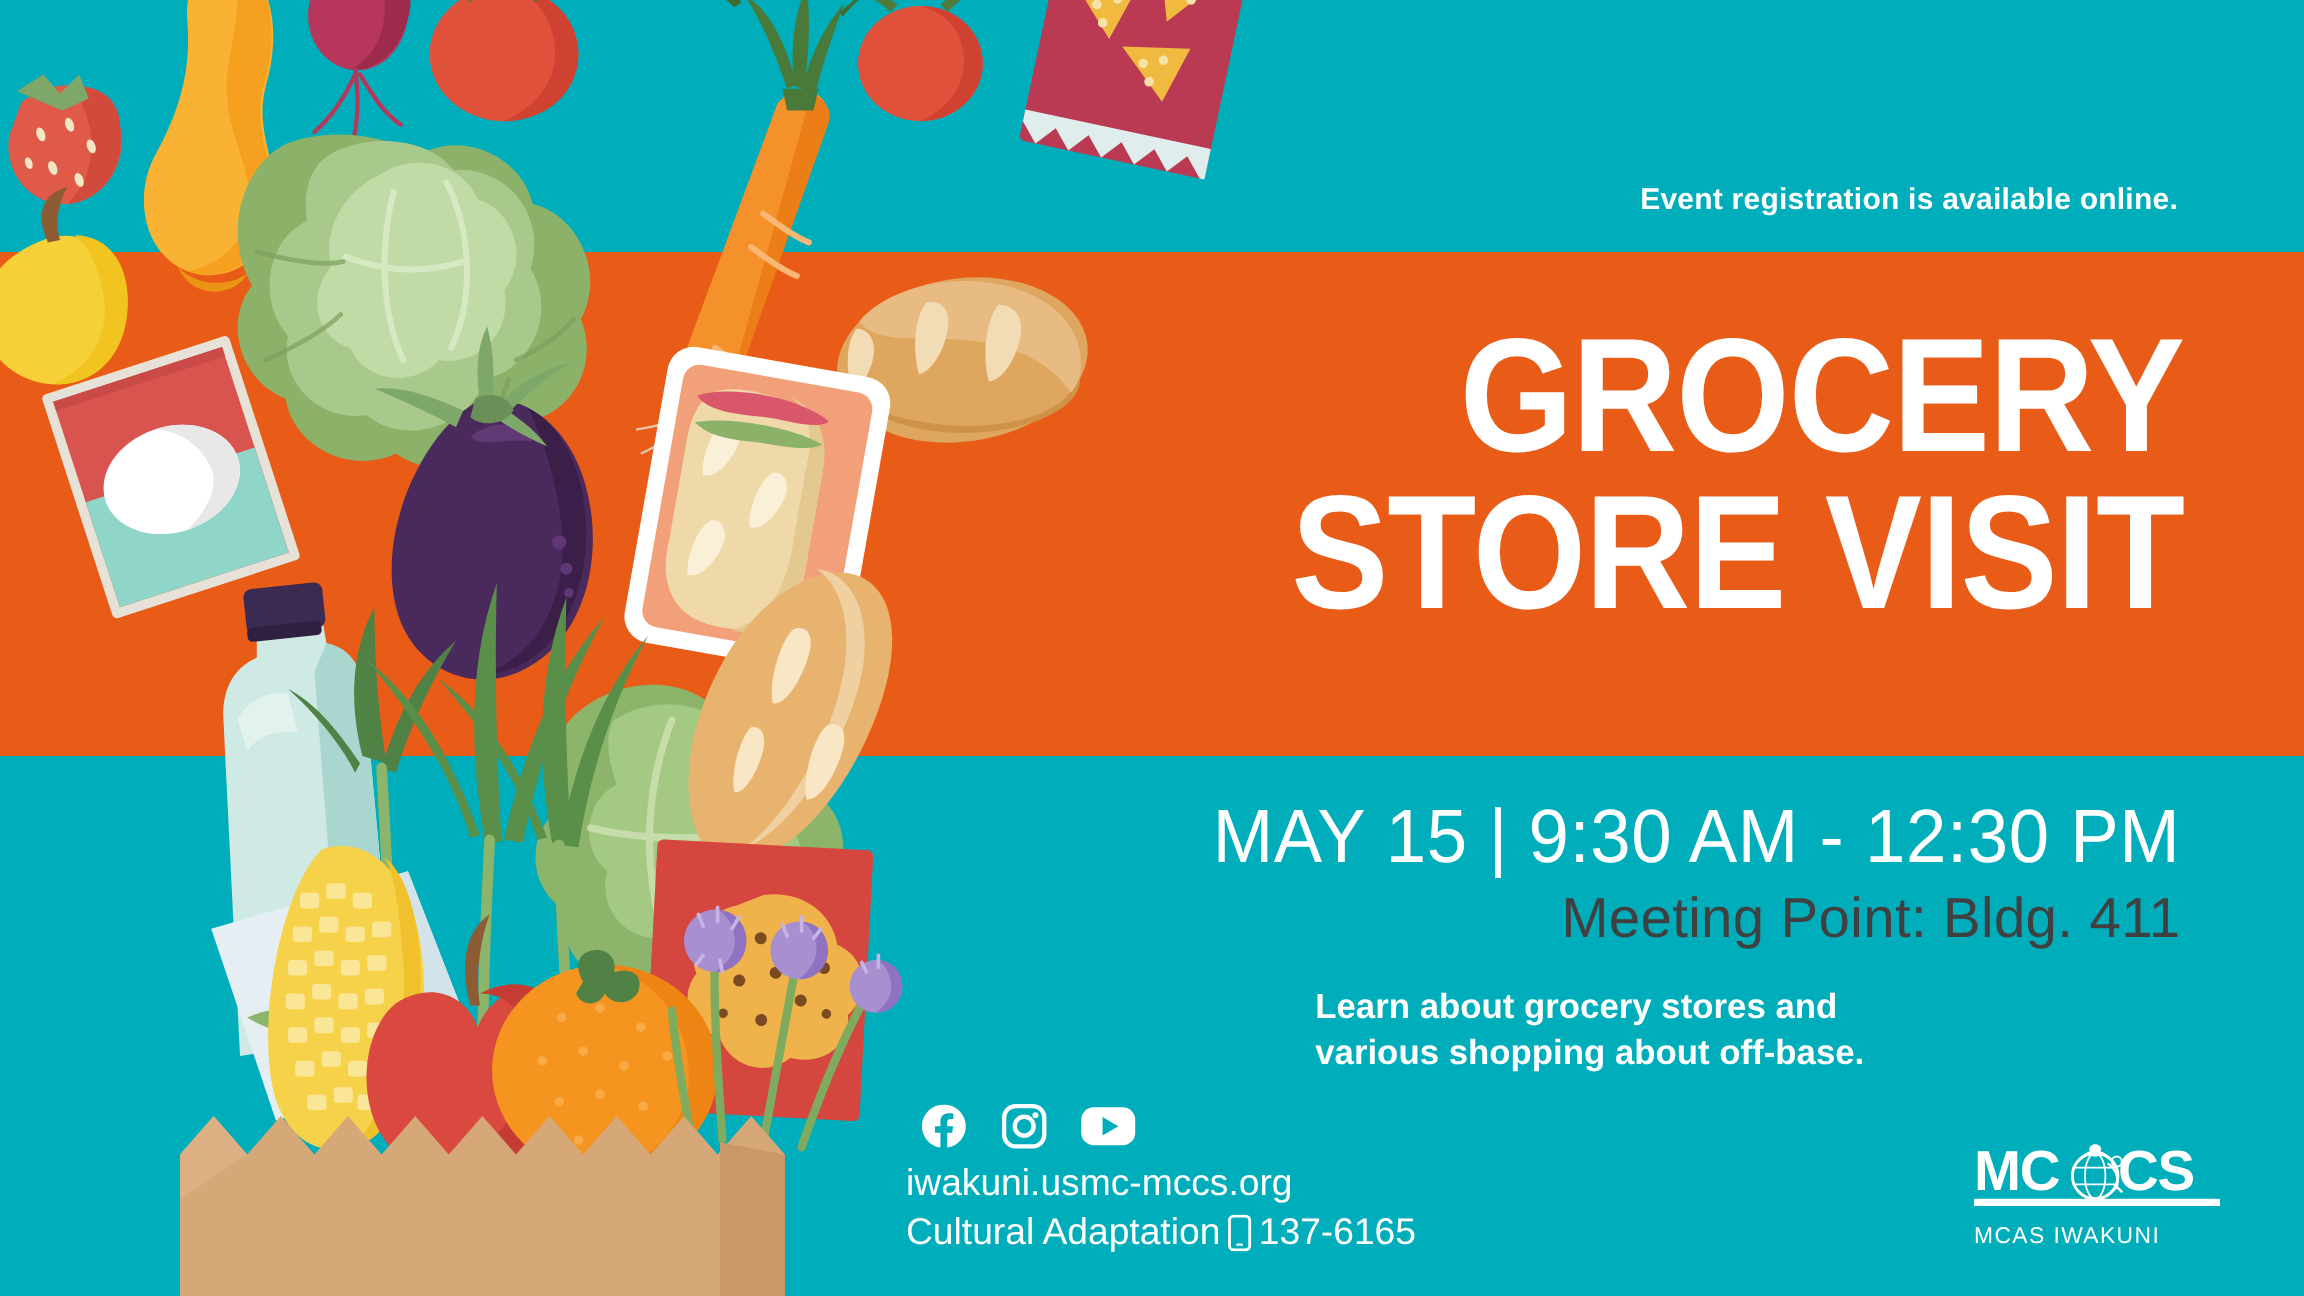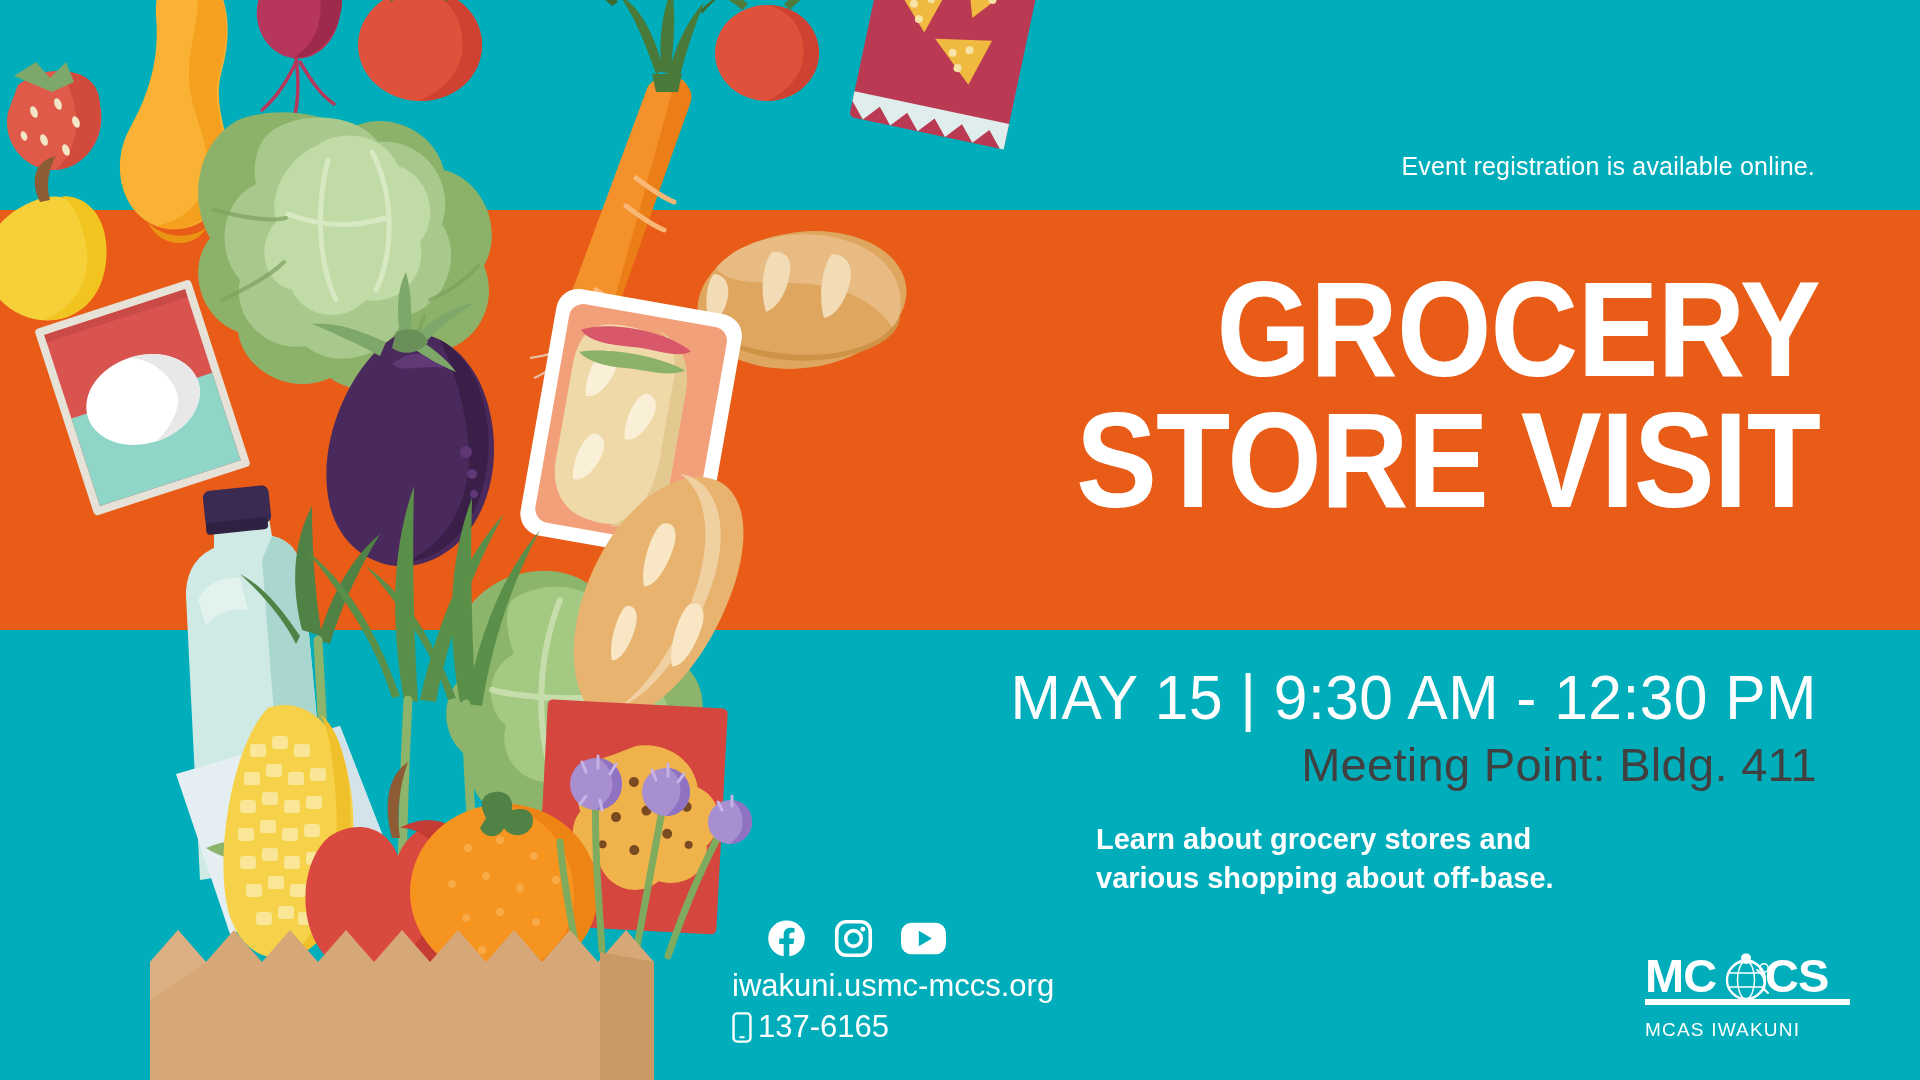--- a/index.html
+++ b/index.html
@@ -18,21 +18,21 @@
 
   
   .art { position:absolute; inset:0; pointer-events:none; }
 
   
   .text-layer { position:absolute; inset:0; }
 
   .kicker {
     position:absolute; right:105px; top:152px;
     font-size:25px; color:#ffffff; letter-spacing:.2px;
-    font-weight:400; white-space:nowrap;margin-left:44px;
+    font-weight:700; white-space:nowrap;margin-left:44px;
   }
 
   .title {
     position:absolute; right:100px; top:265px;
     width:1200px; text-align:right;
     color:#ffffff; font-weight:700;
     font-size:135px; line-height:.97;
     letter-spacing:-1px;
     transform:scaleX(0.9); transform-origin:right center;
     white-space:nowrap;
@@ -54,21 +54,21 @@
     position:absolute; right:104px; top:820px;
     width:720px; text-align:left;
     font-size:29px; line-height:1.33; color:#fff; font-weight:700;
   }
 
   
   .socials { position:absolute; left:766px; top:918px; display:flex; gap:26px; align-items:center; }
   .socials svg { display:block; }
 
   .contact {
-    position:absolute; left:732px; top:966px;
+    position:absolute; left:755px; top:966px;
     color:#fff; font-size:31px; line-height:1.32; font-weight:400;
   }
   .contact .line { white-space:nowrap; display:flex; align-items:center; gap:6px; }
 
   .mccs-logo { position:absolute; left:1645px; top:950px; width:205px; }
   .mccs-logo .lbl {
     text-align:left; color:#fff; font-size:19px;
     letter-spacing:1.2px; margin-top:3px; font-weight:400;
   }
 </style>
@@ -510,20 +510,21 @@
           <path d="M11.2 6.4 L19 11 L11.2 15.6 Z" fill="#00aebb"></path>
         </svg>
       </a>
     </div>
 
     <div class="contact">
       <div class="line">
         <span>iwakuni.usmc-mccs.org</span>
       </div>
       <div class="line">
+        <span>Cultural Adaptation</span>
         <span style="display:inline-flex;align-items:center;">
           <svg width="20" height="31" viewBox="0 0 14 22">
             <rect x="1" y="1" width="12" height="20" rx="2.6" fill="none" stroke="#ffffff" stroke-width="1.7"></rect>
             <rect x="5" y="17.2" width="4" height="1.4" rx="0.7" fill="#ffffff"></rect>
           </svg>
         </span>
         <span>137-6165</span>
       </div>
     </div>
 

